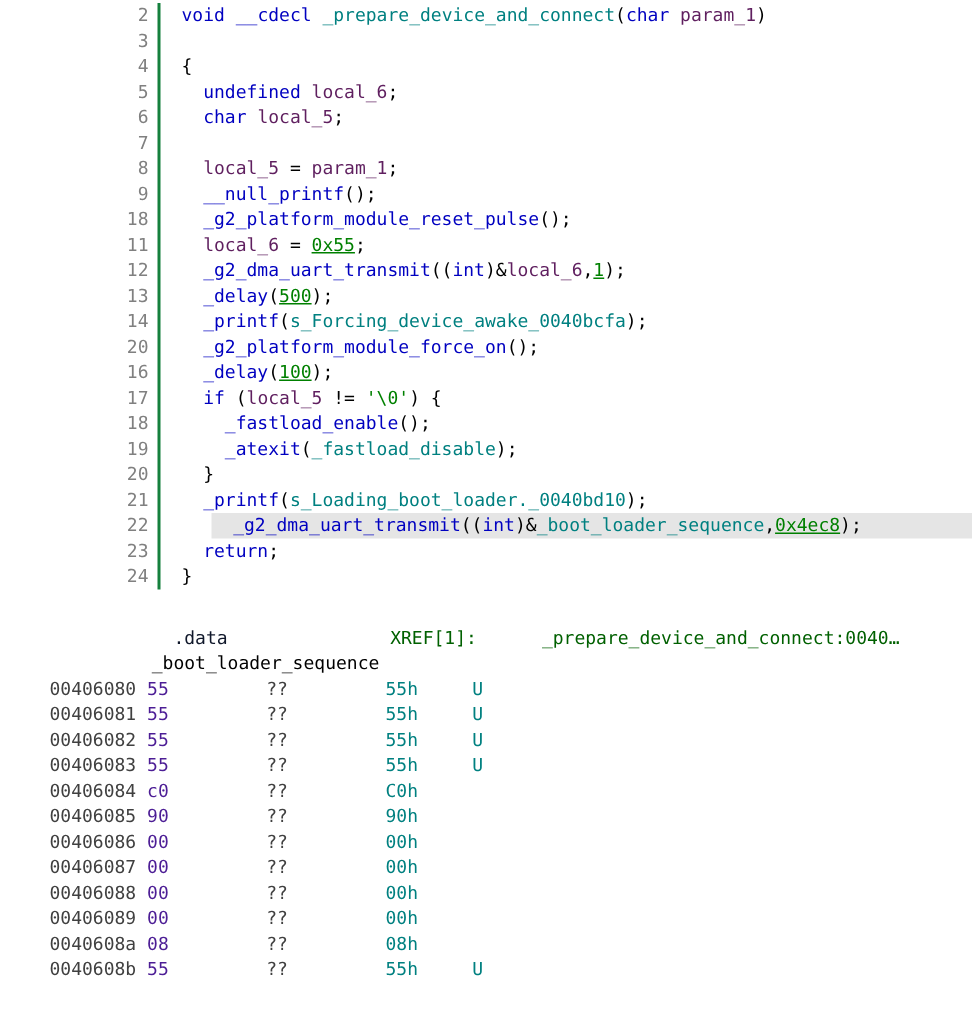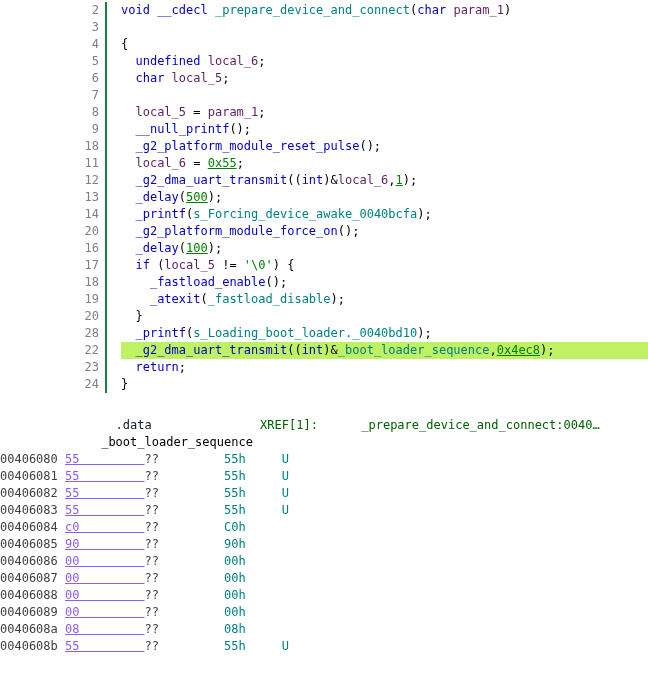--- a/index.html
+++ b/index.html
@@ -33,39 +33,40 @@
     border-left: 2px solid #15803d;
     padding-left: 14px;
     flex-grow: 1;
     white-space: pre;
   }
   .codeline {
     display: block;
     height: 17px;
   }
   .hl {
-    background: #bef264;
+    background: #e5e5e5;
+    margin-left: 20px;
   }
   .c-keyword { color: #0000c0; }
   .c-func    { color: #0000c0; }
   .c-local   { color: #5f1f5f; text-align: right; }
   .c-param   { color: #5f1f5f; }
   .c-num     { color: #008000; text-decoration: underline; }
   .c-global  { color: #008080; }
   .c-undef   { color: #0000c0; }
   .c-char    { color: #008000; }
   .c-int     { color: #0000c0; }
 
   .listing {
     margin-top: 24px;
     line-height: 17px;
     white-space: pre;
   }
-  .addr { color: #404040; }
-  .byte { color: #8b5cf6; text-decoration: underline; }
+  .addr { color: #404040; margin-left: 33px; }
+  .byte { color: #4c1d95; }
   .sect { color: #0f172a;}
   .xref { color: #006000; }
   .symname { color: #000000; }
   .qq { color: #404040; }
   .hex { color: #008080; text-align: right;}
   .asc { color: #008080; }
 </style>
 </head>
 <body>
 
@@ -83,21 +84,21 @@
       <span class="ln">11</span>
       <span class="ln">12</span>
       <span class="ln">13</span>
       <span class="ln">14</span>
       <span class="ln">20</span>
       <span class="ln">16</span>
       <span class="ln">17</span>
       <span class="ln">18</span>
       <span class="ln">19</span>
       <span class="ln">20</span>
-      <span class="ln">28</span>
+      <span class="ln">21</span>
       <span class="ln">22</span>
       <span class="ln">23</span>
       <span class="ln">24</span>
     </div>
   <div class="code" id="code"><span class="codeline"><span class="c-keyword">void</span> <span class="c-keyword">__cdecl</span> <span class="c-global">_prepare_device_and_connect</span>(<span class="c-keyword">char</span> <span class="c-param">param_1</span>)</span><span class="codeline"></span><span class="codeline">{</span><span class="codeline">  <span class="c-undef">undefined</span> <span class="c-local">local_6</span>;</span><span class="codeline">  <span class="c-keyword">char</span> <span class="c-local">local_5</span>;</span><span class="codeline"></span><span class="codeline">  <span class="c-local">local_5</span> = <span class="c-param">param_1</span>;</span><span class="codeline">  <span class="c-func">__null_printf</span>();</span><span class="codeline">  <span class="c-func">_g2_platform_module_reset_pulse</span>();</span><span class="codeline">  <span class="c-local">local_6</span> = <span class="c-num">0x55</span>;</span><span class="codeline">  <span class="c-func">_g2_dma_uart_transmit</span>((<span class="c-int">int</span>)&amp;<span class="c-local">local_6</span>,<span class="c-num">1</span>);</span><span class="codeline">  <span class="c-func">_delay</span>(<span class="c-num">500</span>);</span><span class="codeline">  <span class="c-func">_printf</span>(<span class="c-global">s_Forcing_device_awake_0040bcfa</span>);</span><span class="codeline">  <span class="c-func">_g2_platform_module_force_on</span>();</span><span class="codeline">  <span class="c-func">_delay</span>(<span class="c-num">100</span>);</span><span class="codeline">  <span class="c-keyword">if</span> (<span class="c-local">local_5</span> != <span class="c-char">'\0'</span>) {</span><span class="codeline">    <span class="c-func">_fastload_enable</span>();</span><span class="codeline">    <span class="c-func">_atexit</span>(<span class="c-global">_fastload_disable</span>);</span><span class="codeline">  }</span><span class="codeline">  <span class="c-func">_printf</span>(<span class="c-global">s_Loading_boot_loader._0040bd10</span>);</span><span class="codeline hl">  <span class="c-func">_g2_dma_uart_transmit</span>((<span class="c-int">int</span>)&amp;<span class="c-global">_boot_loader_sequence</span>,<span class="c-num">0x4ec8</span>);</span><span class="codeline">  <span class="c-keyword">return</span>;</span><span class="codeline">}</span></div>
 </div>
 
 <div class="listing" id="listing"><div>                <span class="sect">.data               </span><span class="xref">XREF[1]:      </span><span class="xref">_prepare_device_and_connect:0040…</span></div><div>              <span class="symname">_boot_loader_sequence</span></div><div><span class="addr">00406080 </span><span class="byte">55         </span><span class="qq">??         </span><span class="hex">55h     </span><span class="asc">U</span></div><div><span class="addr">00406081 </span><span class="byte">55         </span><span class="qq">??         </span><span class="hex">55h     </span><span class="asc">U</span></div><div><span class="addr">00406082 </span><span class="byte">55         </span><span class="qq">??         </span><span class="hex">55h     </span><span class="asc">U</span></div><div><span class="addr">00406083 </span><span class="byte">55         </span><span class="qq">??         </span><span class="hex">55h     </span><span class="asc">U</span></div><div><span class="addr">00406084 </span><span class="byte">c0         </span><span class="qq">??         </span><span class="hex">C0h     </span><span class="asc"></span></div><div><span class="addr">00406085 </span><span class="byte">90         </span><span class="qq">??         </span><span class="hex">90h     </span><span class="asc"></span></div><div><span class="addr">00406086 </span><span class="byte">00         </span><span class="qq">??         </span><span class="hex">00h     </span><span class="asc"></span></div><div><span class="addr">00406087 </span><span class="byte">00         </span><span class="qq">??         </span><span class="hex">00h     </span><span class="asc"></span></div><div><span class="addr">00406088 </span><span class="byte">00         </span><span class="qq">??         </span><span class="hex">00h     </span><span class="asc"></span></div><div><span class="addr">00406089 </span><span class="byte">00         </span><span class="qq">??         </span><span class="hex">00h     </span><span class="asc"></span></div><div><span class="addr">0040608a </span><span class="byte">08         </span><span class="qq">??         </span><span class="hex">08h     </span><span class="asc"></span></div><div><span class="addr">0040608b </span><span class="byte">55         </span><span class="qq">??         </span><span class="hex">55h     </span><span class="asc">U</span></div></div>
 
 </body></html>

